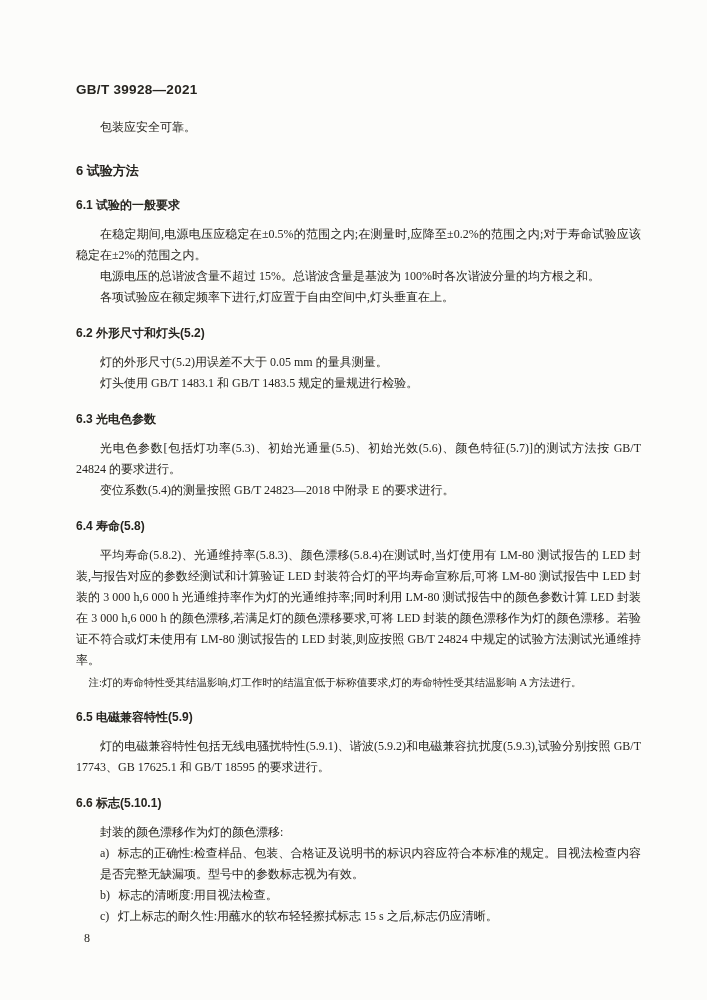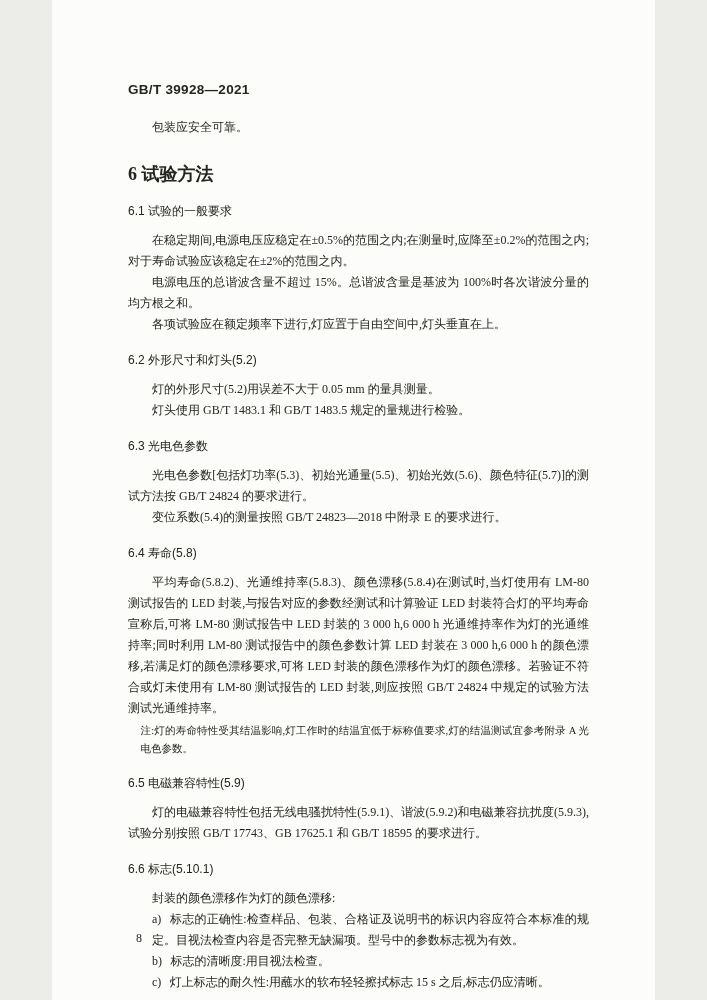--- a/index.html
+++ b/index.html
@@ -2,21 +2,21 @@
 <html><head>
 <meta charset="utf-8">
 <style>
   html, body { margin: 0; padding: 0; }
   body {
     background: #ecece9;
     font-family: "Liberation Serif", "DejaVu Serif", serif;
   }
   .page {
     position: relative;
-    width: 603px;
+    width: 707px;
     height: 1000px;
     margin: 0 auto;
     background: #fcfcfa;
     box-sizing: border-box;
     padding: 82px 66px 40px 76px;
     color: #26241f;
     overflow: hidden;
   }
   .std-no {
     font-family: "Liberation Sans", "DejaVu Sans", sans-serif;
@@ -26,28 +26,28 @@
     margin-bottom: 20px;
   }
   .p {
     font-size: 12px;
     line-height: 21px;
     text-indent: 2em;
     text-align: justify;
     margin: 0;
   }
   .h-clause {
-    font-family: Liberation Serif, serif;
+    font-family: Liberation Sans, sans-serif;
     font-weight: 700;
-    font-size: 18px;
+    font-size: 13px;
     margin: 24px 0 16px;
   }
   .h-sub {
     font-family: "Liberation Sans", "DejaVu Sans", sans-serif;
-    font-weight: 400;
+    font-weight: 700;
     font-size: 12px;
     margin: 17px 0 10px;
   }
   .note {
     font-size: 10.5px;
     line-height: 18px;
     margin: 3px 0 0;
     padding-left: 1.2em;
     text-align: justify;
   }
@@ -85,21 +85,21 @@
   <div class="h-sub">6.2 外形尺寸和灯头(5.2)</div>
   <p class="p">灯的外形尺寸(5.2)用误差不大于 0.05 mm 的量具测量。</p>
   <p class="p">灯头使用 GB/T 1483.1 和 GB/T 1483.5 规定的量规进行检验。</p>
 
   <div class="h-sub">6.3 光电色参数</div>
   <p class="p">光电色参数[包括灯功率(5.3)、初始光通量(5.5)、初始光效(5.6)、颜色特征(5.7)]的测试方法按 GB/T 24824 的要求进行。</p>
   <p class="p">变位系数(5.4)的测量按照 GB/T 24823—2018 中附录 E 的要求进行。</p>
 
   <div class="h-sub">6.4 寿命(5.8)</div>
   <p class="p">平均寿命(5.8.2)、光通维持率(5.8.3)、颜色漂移(5.8.4)在测试时,当灯使用有 LM-80 测试报告的 LED 封装,与报告对应的参数经测试和计算验证 LED 封装符合灯的平均寿命宣称后,可将 LM-80 测试报告中 LED 封装的 3 000 h,6 000 h 光通维持率作为灯的光通维持率;同时利用 LM-80 测试报告中的颜色参数计算 LED 封装在 3 000 h,6 000 h 的颜色漂移,若满足灯的颜色漂移要求,可将 LED 封装的颜色漂移作为灯的颜色漂移。若验证不符合或灯未使用有 LM-80 测试报告的 LED 封装,则应按照 GB/T 24824 中规定的试验方法测试光通维持率。</p>
-  <p class="note">注:灯的寿命特性受其结温影响,灯工作时的结温宜低于标称值要求,灯的结温测试宜参考附录 A 光电色参数。</p>
+  <p class="note">注:灯的寿命特性受其结温影响,灯工作时的结温宜低于标称值要求,灯的寿命特性受其结温影响 A 方法进行。</p>
 
   <div class="h-sub">6.5 电磁兼容特性(5.9)</div>
   <p class="p">灯的电磁兼容特性包括无线电骚扰特性(5.9.1)、谐波(5.9.2)和电磁兼容抗扰度(5.9.3),试验分别按照 GB/T 17743、GB 17625.1 和 GB/T 18595 的要求进行。</p>
 
   <div class="h-sub">6.6 标志(5.10.1)</div>
   <p class="p">封装的颜色漂移作为灯的颜色漂移:</p>
 
   <p class="li"><span class="marker">a)</span><span>标志的正确性:检查样品、包装、合格证及说明书的标识内容应符合本标准的规定。目视法检查内容是否完整无缺漏项。型号中的参数标志视为有效。</span></p>
   <p class="li"><span class="marker">b)</span><span>标志的清晰度:用目视法检查。</span></p>
   <p class="li"><span class="marker">c)</span><span>灯上标志的耐久性:用蘸水的软布轻轻擦拭标志 15 s 之后,标志仍应清晰。</span></p>

